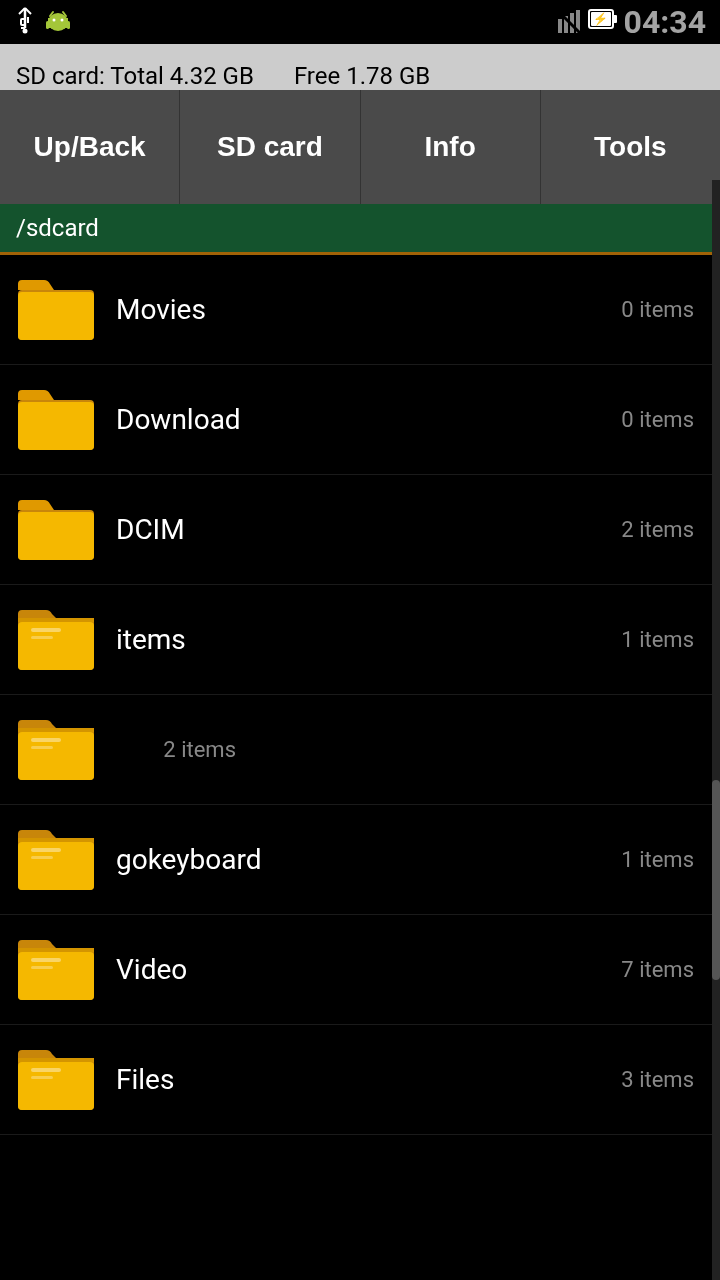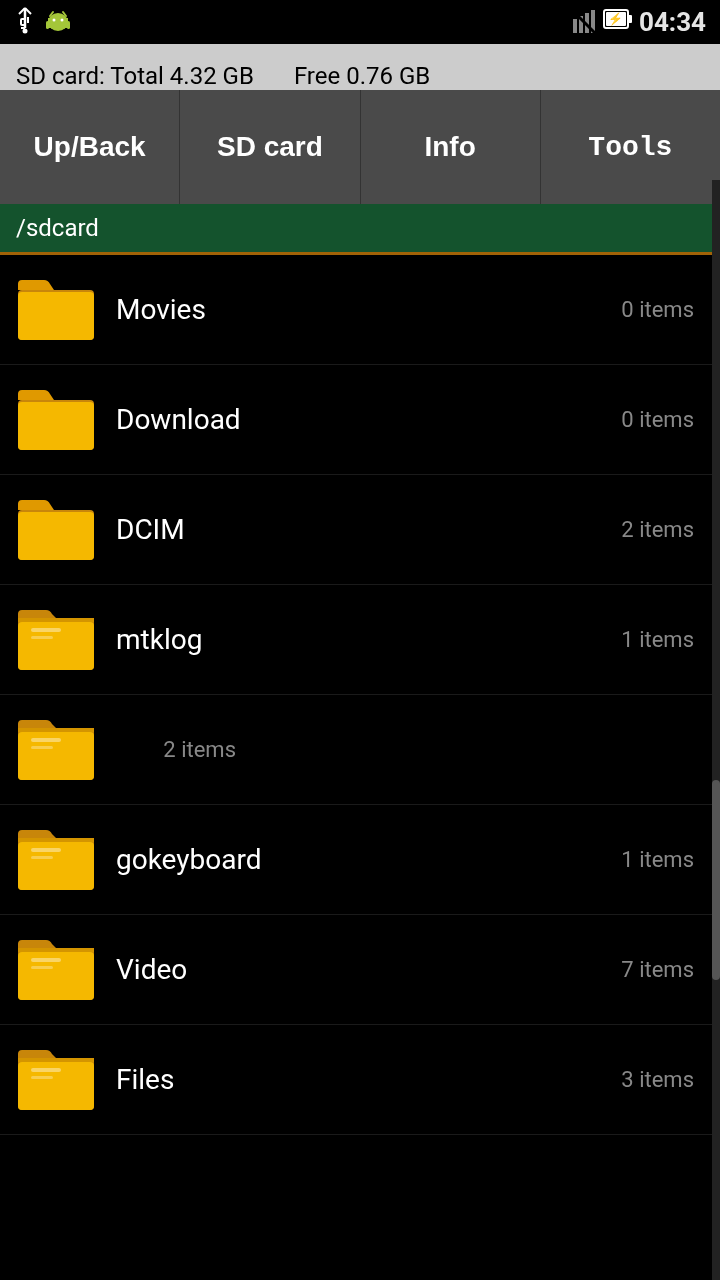--- a/index.html
+++ b/index.html
@@ -58,21 +58,21 @@
       color: #fff;
       border: none;
       font-size: 28px;
       font-weight: bold;
       cursor: pointer;
       border-right: 1px solid #333;
       display: flex;
       align-items: center;
       justify-content: center;
     }
-    .toolbar-btn:last-child { border-right: none; font-family: Liberation Mono, monospace; }
+    .toolbar-btn:last-child { border-right: none; }
 
     
     .path-bar {
       background: #14532d;
       color: #fff;
       padding: 10px 16px;
       font-size: 24px;
       border-bottom: 3px solid #a16207;
     }
 
@@ -131,22 +131,22 @@
     }
     .scroll-thumb {
       width: 8px;
       height: 200px;
       background: #555;
       border-radius: 4px;
       position: absolute;
       top: 600px;
     }
     .time-text {
-      font-size: 26px;
-      color: #e5e5e5;
+      font-size: 32px;
+      color: #a3a3a3;
       font-weight: bold;
     }
   </style>
 </head>
 <body>
 
 <div class="status-bar">
   <div class="status-left">
 
     <span style="font-size:22px;">
@@ -194,21 +194,21 @@
         <rect x="3" y="6" width="20" height="14" rx="1" fill="white"></rect>
         <text x="13" y="17" text-anchor="middle" font-size="12" font-weight="bold" fill="#000">⚡</text>
       </svg>
     </span>
     <span class="time-text">04:34</span>
   </div>
 </div>
 
 <div class="storage-bar">
   <span>SD card: Total 4.32 GB</span>
-  <span>Free 0.76 GB</span>
+  <span>Free 1.78 GB</span>
 </div>
 
 <div class="toolbar">
   <button class="toolbar-btn">Up/Back</button>
   <button class="toolbar-btn">SD card</button>
   <button class="toolbar-btn">Info</button>
   <button class="toolbar-btn">Tools</button>
 </div>
 
 <div class="path-bar">
@@ -288,21 +288,21 @@
       <rect x="2" y="22" width="76" height="48" rx="4" fill="#f5b800"></rect>
 
       <path d="M2 22 L2 18 L78 18 L78 22 Z" fill="#d49500"></path>
 
       <rect x="15" y="28" width="30" height="4" rx="2" fill="#fff" opacity="0.4"></rect>
       <rect x="15" y="36" width="22" height="3" rx="1.5" fill="#fff" opacity="0.3"></rect>
     </svg>
   
     </div>
     <div class="file-info">
-      <span class="file-name">mtklog</span>
+      <span class="file-name">items</span>
     </div>
     <div class="file-row-right">
       <span class="file-meta">1 items</span>
     </div>
   </div>
     <div class="file-item">
     <div class="folder-icon">
       
     <svg width="80" height="75" viewBox="0 0 80 75" fill="none">
 

